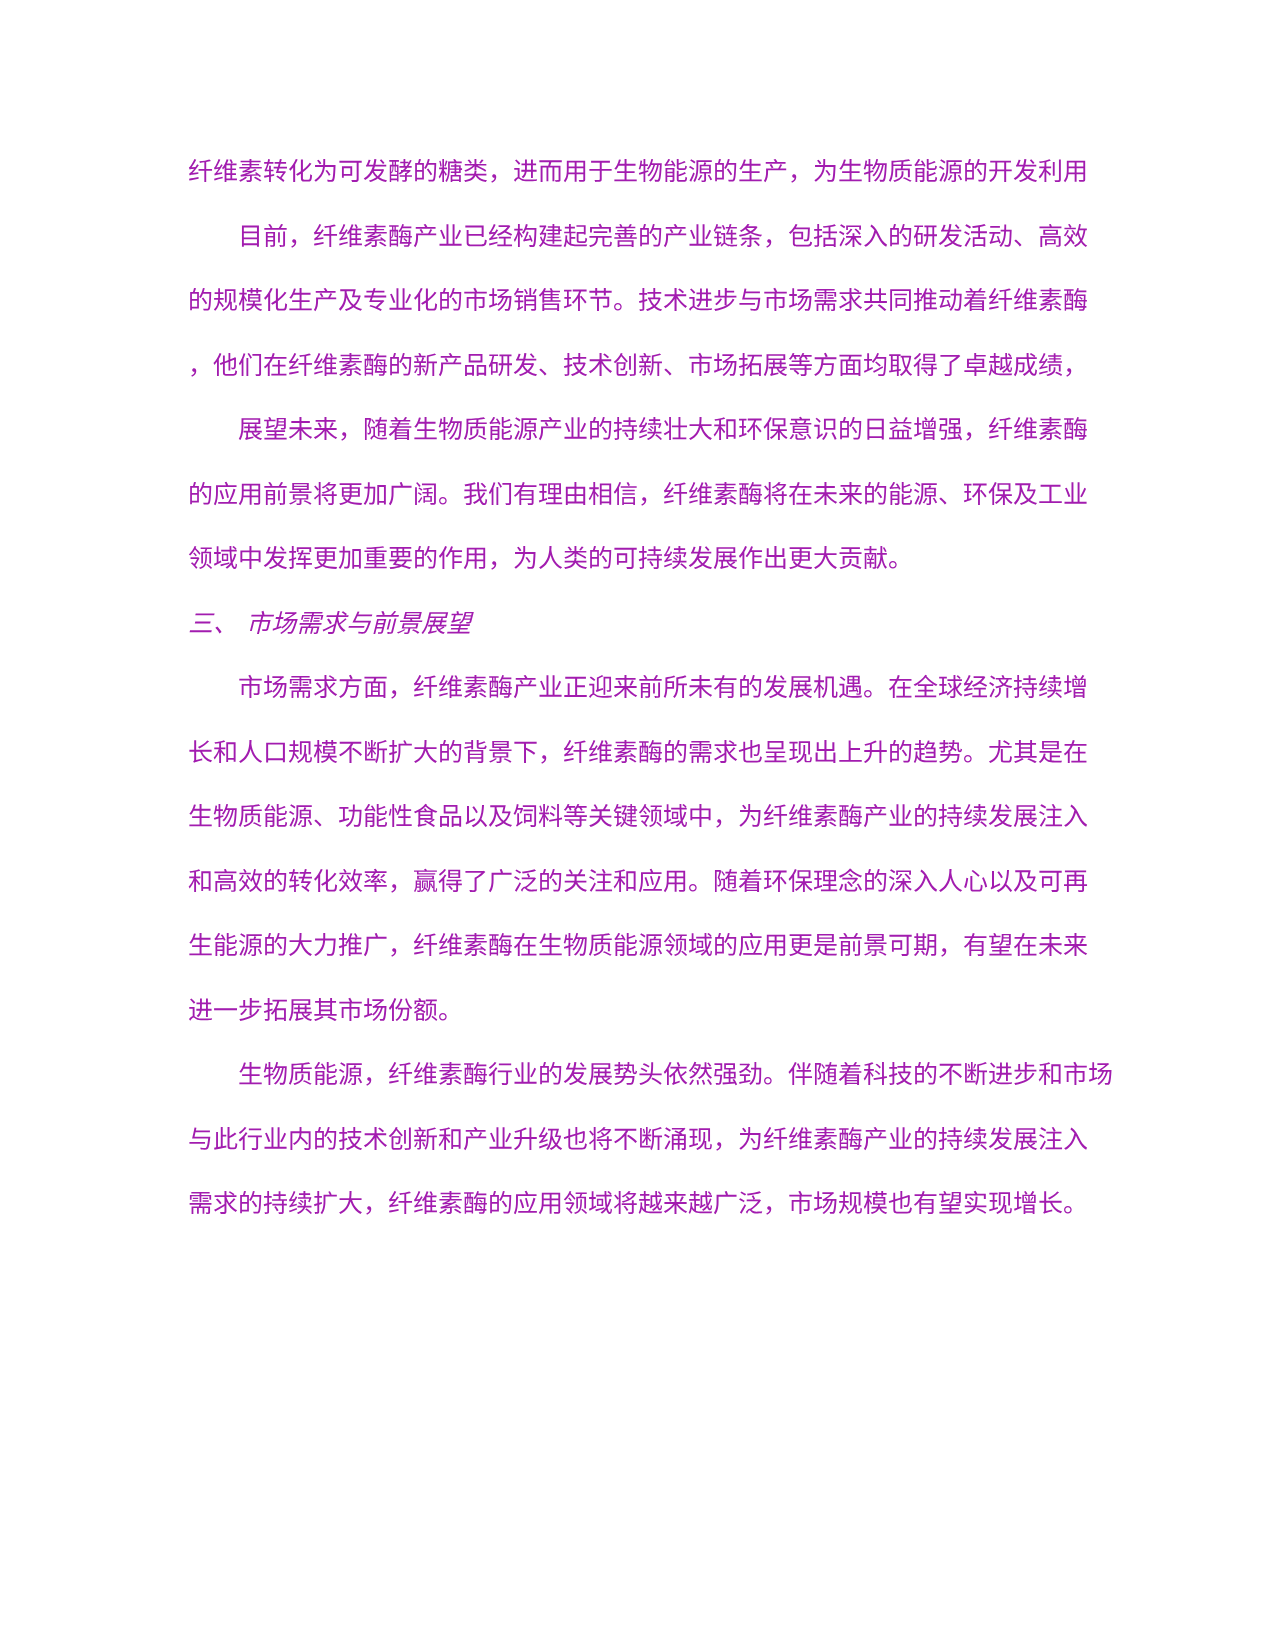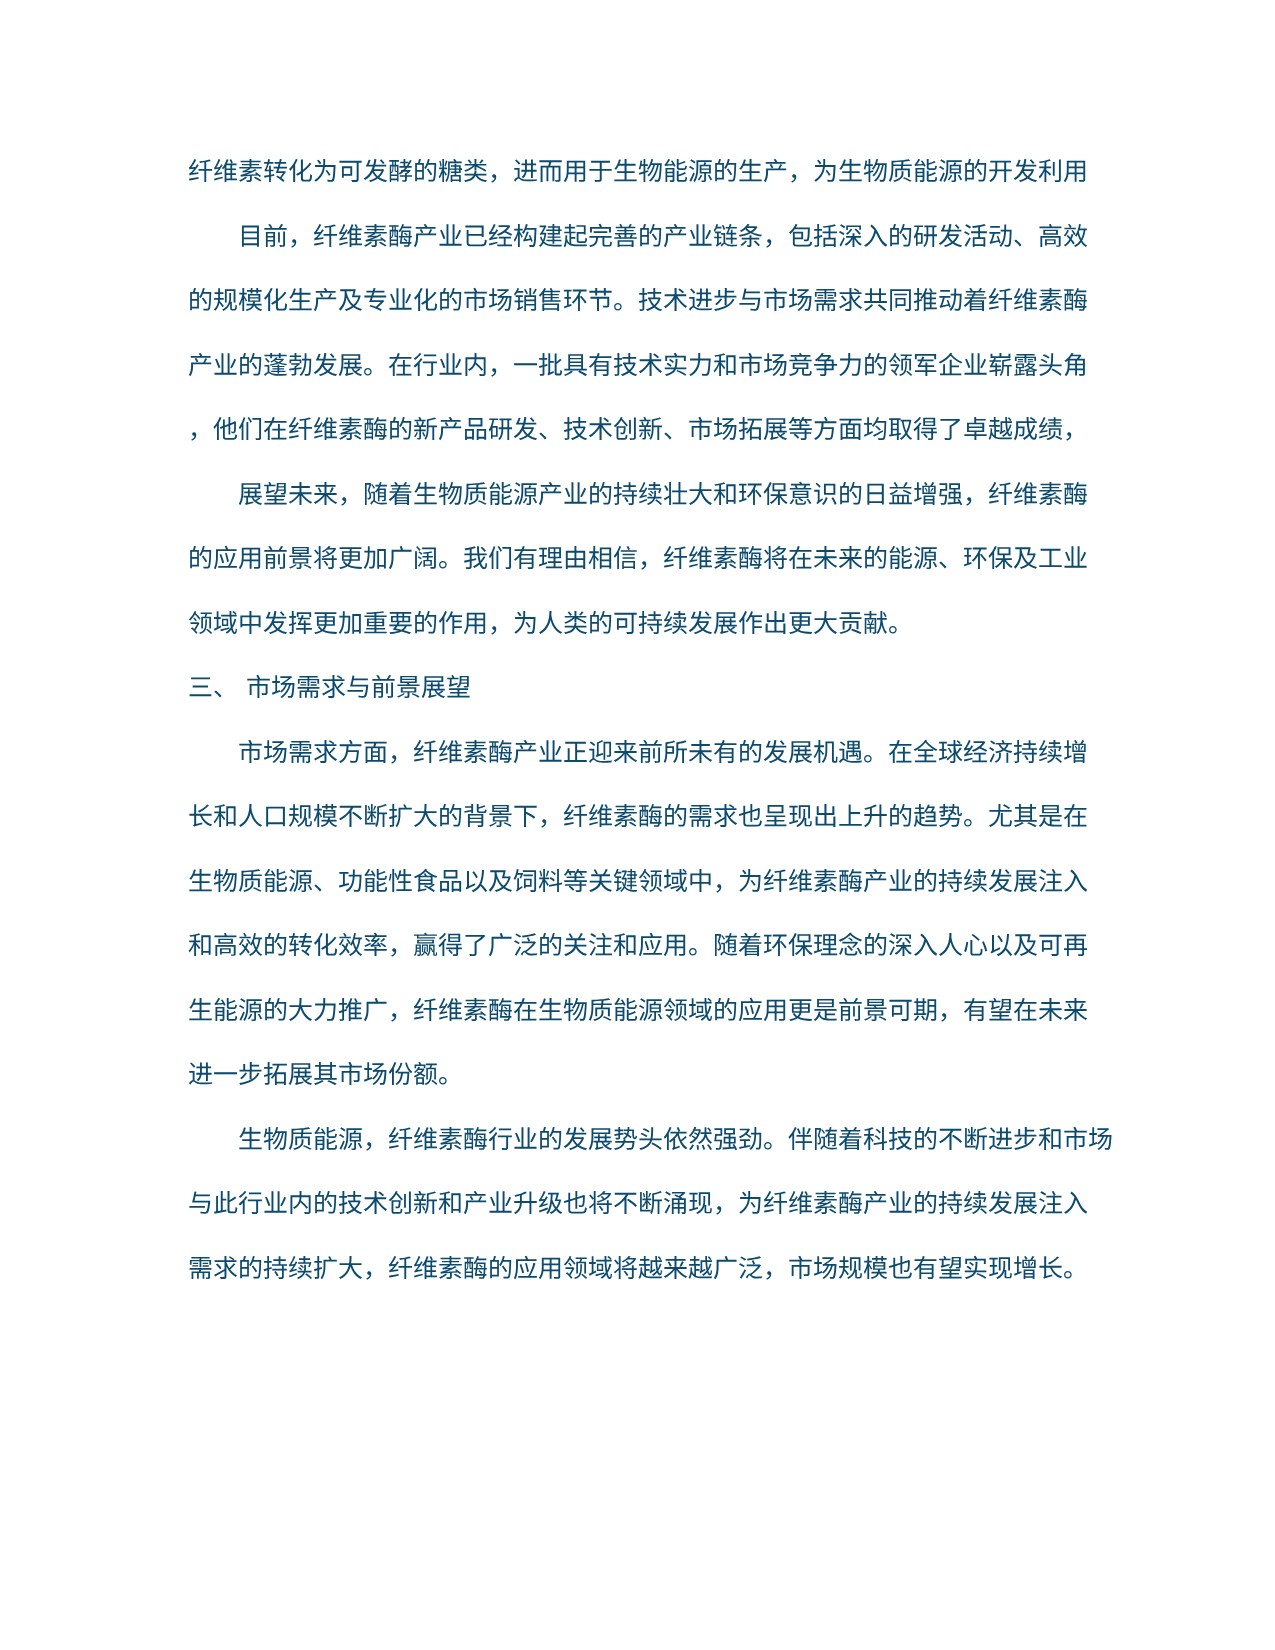--- a/index.html
+++ b/index.html
@@ -19,43 +19,43 @@
   .text-block {
     position: absolute;
     left: 188px;
     top: 140px;
     width: 900px;
   }
   .line {
     font-size: 25px;
     line-height: 64.5px;
     height: 64.5px;
-    color: #0c4a6e;
+    color: #a21caf;
     white-space: nowrap;
     letter-spacing: 0;
     font-weight: 400;
     text-align: left;
   }
   .line.indent {
     text-indent: 50px;
     text-align: center;
   }
   .line.heading {
     font-weight: 400;
+    font-style: italic;
   }
 </style>
 </head>
 <body>
 
 <div class="page">
   <div class="text-block">
     <div class="line">纤维素转化为可发酵的糖类，进而用于生物能源的生产，为生物质能源的开发利用</div>
     <div class="line indent">目前，纤维素酶产业已经构建起完善的产业链条，包括深入的研发活动、高效</div>
     <div class="line">的规模化生产及专业化的市场销售环节。技术进步与市场需求共同推动着纤维素酶</div>
-    <div class="line">产业的蓬勃发展。在行业内，一批具有技术实力和市场竞争力的领军企业崭露头角</div>
     <div class="line">，他们在纤维素酶的新产品研发、技术创新、市场拓展等方面均取得了卓越成绩，</div>
     <div class="line indent">展望未来，随着生物质能源产业的持续壮大和环保意识的日益增强，纤维素酶</div>
     <div class="line">的应用前景将更加广阔。我们有理由相信，纤维素酶将在未来的能源、环保及工业</div>
     <div class="line">领域中发挥更加重要的作用，为人类的可持续发展作出更大贡献。</div>
     <div class="line heading">三、 市场需求与前景展望</div>
     <div class="line indent">市场需求方面，纤维素酶产业正迎来前所未有的发展机遇。在全球经济持续增</div>
     <div class="line">长和人口规模不断扩大的背景下，纤维素酶的需求也呈现出上升的趋势。尤其是在</div>
     <div class="line">生物质能源、功能性食品以及饲料等关键领域中，为纤维素酶产业的持续发展注入</div>
     <div class="line">和高效的转化效率，赢得了广泛的关注和应用。随着环保理念的深入人心以及可再</div>
     <div class="line">生能源的大力推广，纤维素酶在生物质能源领域的应用更是前景可期，有望在未来</div>

